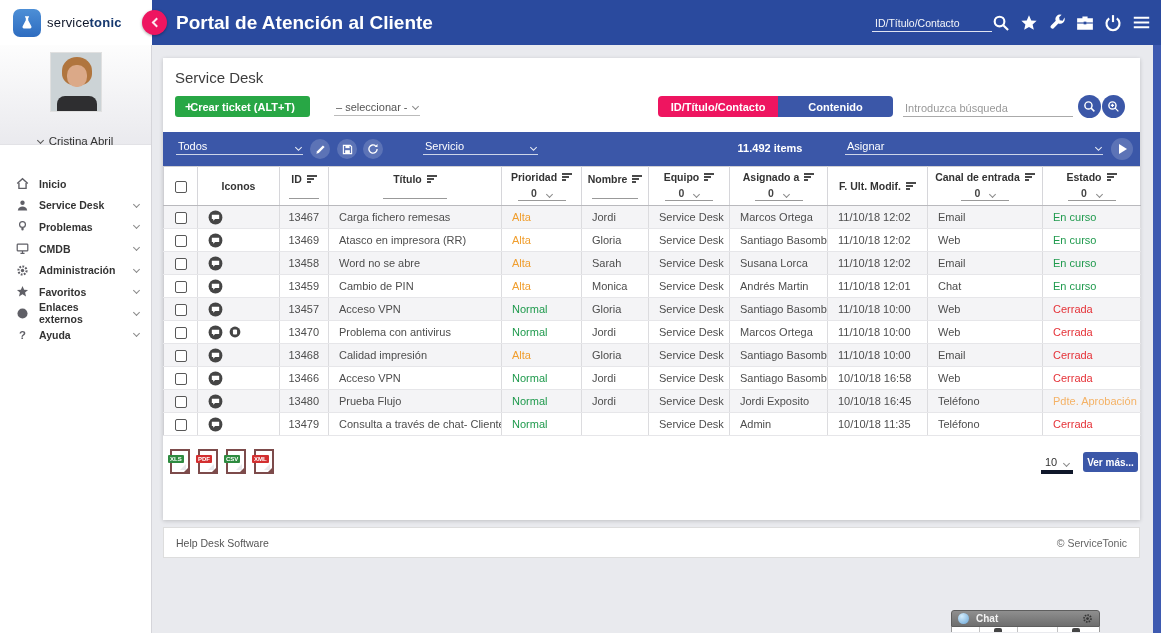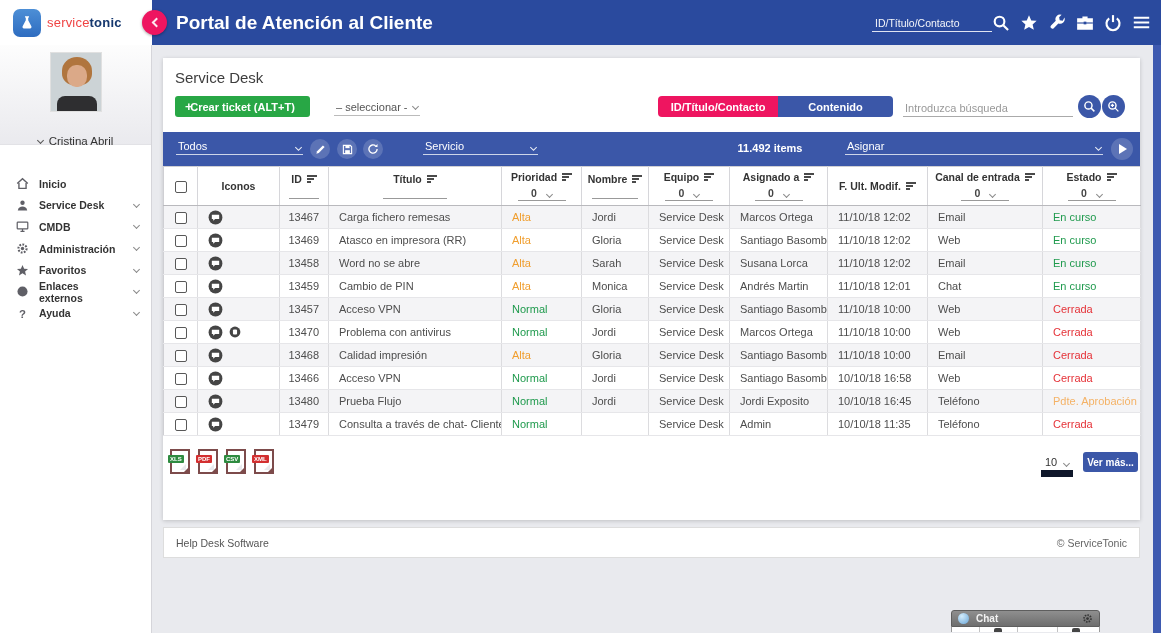--- a/index.html
+++ b/index.html
@@ -8,21 +8,21 @@
   .chev{display:inline-block;width:5px;height:5px;border-right:1.5px solid #8a8a8a;border-bottom:1.5px solid #8a8a8a;transform:rotate(45deg);margin-bottom:2px;}
   .chev-w{border-color:rgba(255,255,255,.9);}
   .chev-dk{border-color:#555;}
   svg{display:block;}
 
   
   .hdr{position:absolute;left:0;top:0;width:1161px;height:45px;background:#2a4a9e;}
   .logo-box{position:absolute;left:0;top:0;width:152px;height:45px;background:#fff;display:flex;align-items:center;padding-left:13px;}
   .flask{width:28px;height:28px;border-radius:7px;background:linear-gradient(#4d8fd6,#2e6cc0);display:flex;align-items:center;justify-content:center;}
   .logo-txt{margin-left:6px;font-size:13px;letter-spacing:.2px;}
-  .lt1{color:#ef4444;}
+  .lt1{color:#0f172a;}
   .lt2{color:#15376e;font-weight:bold;}
   .back-chip{position:absolute;left:142px;top:10px;width:25px;height:25px;border-radius:50%;background:#ee1560;display:flex;align-items:center;justify-content:center;box-shadow:0 1px 3px rgba(0,0,0,.35);cursor:pointer;}
   .back-chip .chev{width:7px;height:7px;border-width:2px;transform:rotate(135deg);margin-left:3px;margin-bottom:0;}
   .hdr-title{position:absolute;left:176px;top:0;height:45px;line-height:45px;color:#fff;font-size:19px;font-weight:bold;}
   .hdr-search{position:absolute;left:872px;top:13px;width:120px;}
   .hdr-search input{width:100%;background:transparent;border:none;border-bottom:1px solid rgba(255,255,255,.85);color:#fff;font-size:10.5px;padding:2px 3px;outline:none;font-family:inherit;}
   .hdr-search input::placeholder{color:rgba(255,255,255,.95);}
   .hdr-icons{position:absolute;right:10px;top:0;height:45px;display:flex;align-items:center;gap:8px;color:#fff;}
   .hicon{width:20px;height:20px;cursor:pointer;display:flex;align-items:center;justify-content:center;}
 
@@ -86,21 +86,21 @@
   .c-porange{color:#f4b266;}
 
   
   .exports{position:absolute;left:7px;top:391px;display:flex;gap:8px;}
   .doc{width:20px;height:25px;background:#fff;border:2px solid #7d4b4b;position:relative;cursor:pointer;}
   .doc .fold{position:absolute;right:-2px;bottom:-2px;width:0;height:0;border:4px solid;border-color:transparent #7d4b4b #7d4b4b transparent;}
   .doc .fold:after{content:"";position:absolute;left:-6px;top:-6px;width:0;height:0;border:3px solid;border-color:transparent #e9eaee #e9eaee transparent;}
   .tag{position:absolute;left:-4px;top:4px;font-size:6px;font-weight:bold;color:#fff;padding:1px 2px;border-radius:1px;line-height:1;}
   .tag.green{background:#2e8b40;}
   .tag.red{background:#d32f30;}
-  .psize{position:absolute;left:878px;top:398px;width:32px;border-bottom:7px solid #0f172a;font-size:11px;color:#333;display:flex;gap:7px;align-items:flex-end;justify-content:center;padding-bottom:2px;cursor:pointer;}
+  .psize{position:absolute;left:878px;top:398px;width:32px;border-bottom:4px solid #0f172a;font-size:11px;color:#333;display:flex;gap:7px;align-items:flex-end;justify-content:center;padding-bottom:2px;cursor:pointer;}
   .btn-more{position:absolute;left:920px;top:394px;width:55px;height:20px;background:#3b57a8;font-size:10px;}
 
   
   .footer{position:absolute;left:163px;top:527px;width:977px;height:31px;background:#fff;border:1px solid #ddd;display:flex;align-items:center;justify-content:space-between;padding:0 12px;font-size:10.5px;color:#555;}
   .f-right{display:flex;align-items:center;gap:4px;color:#666;font-size:10.5px;}
 
   
   .chat{position:absolute;left:951px;top:610px;width:149px;}
   .chat-bar{height:17px;background:linear-gradient(#8f8f8f,#6e6e6e);border:1px solid #5e5e5e;border-radius:3px 3px 0 0;display:flex;align-items:center;padding:0 6px;gap:7px;cursor:pointer;}
   .chat-dot{width:11px;height:11px;border-radius:50%;background:radial-gradient(circle at 35% 30%,#d3ecfb,#69a6d8);}
@@ -192,20 +192,30 @@
         <span>Inicio</span>
       </div>
       <div class="mitem">
         <span class="mico">
           <svg viewBox="0 0 16 16" width="13" height="13">
             <circle cx="8" cy="4.6" r="2.7" fill="currentColor"></circle>
             <path d="M2.2 14c.5-3.3 3-4.7 5.8-4.7s5.3 1.4 5.8 4.7z" fill="currentColor"></path>
           </svg>
         </span>
         <span>Service Desk</span>
+        <span class="mchev chev"></span>
+      </div>
+      <div class="mitem">
+        <span class="mico">
+          <svg viewBox="0 0 16 16" width="13" height="13">
+            <circle cx="8" cy="5.5" r="3.6" fill="none" stroke="currentColor" stroke-width="1.5"></circle>
+            <path d="M6.6 9.4h2.8v2.2a1.4 1.4 0 0 1-2.8 0z" fill="currentColor"></path>
+          </svg>
+        </span>
+        <span>Problemas</span>
         <span class="mchev chev"></span>
       </div>
       <div class="mitem">
         <span class="mico">
           <svg viewBox="0 0 16 16" width="13" height="13">
             <rect x="1.5" y="2.5" width="13" height="8.5" rx="1" fill="none" stroke="currentColor" stroke-width="1.5"></rect>
             <path d="M5.5 14h5M8 11v3" stroke="currentColor" stroke-width="1.5"></path>
           </svg>
         </span>
         <span>CMDB</span>

